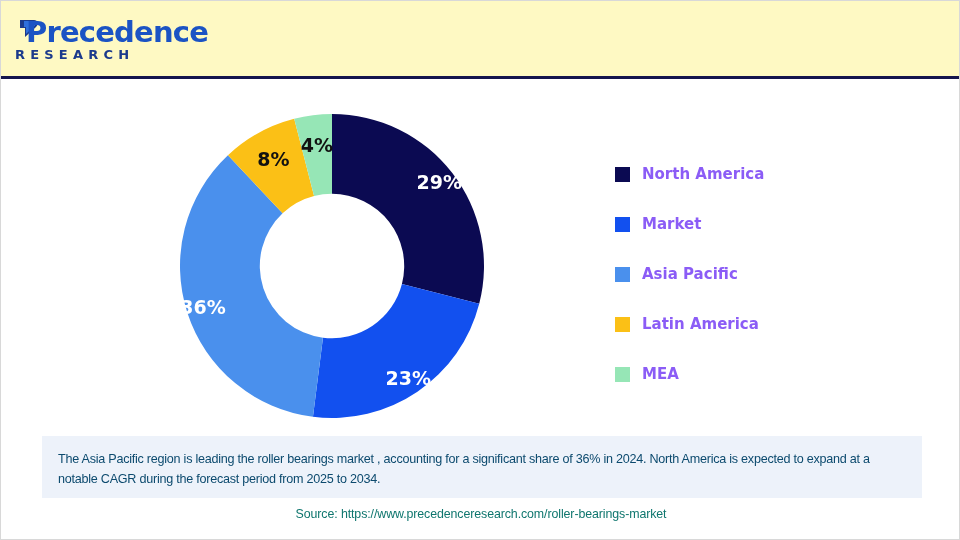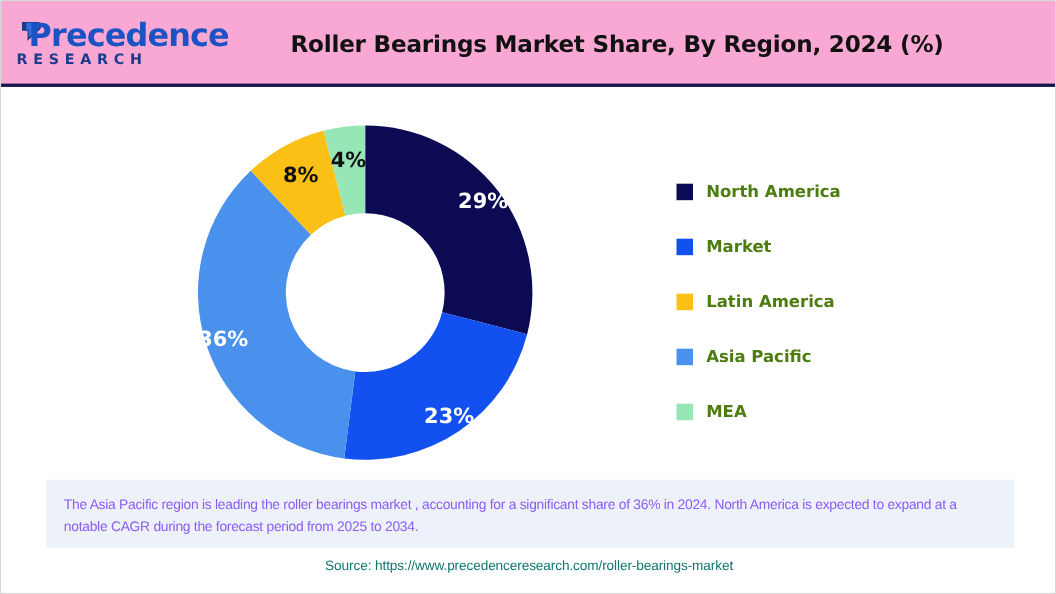--- a/index.html
+++ b/index.html
@@ -20,21 +20,21 @@
     overflow: hidden;
   }
 
   
   #header {
     position: absolute;
     left: 0;
     top: 0;
     width: 960px;
     height: 78px;
-    background: #f9a8d4;
+    background: #fef9c3;
     border-bottom: 3px solid #14154d;
     box-sizing: border-box;
   }
   #logo {
     position: absolute;
     left: 9px;
     top: 16px;
     width: 166px;
     height: 48px;
   }
@@ -112,39 +112,39 @@
   .legend-swatch {
     width: 15px;
     height: 15px;
     flex: 0 0 15px;
     margin-right: 12px;
   }
   .legend-label {
     font-family: "DejaVu Sans", sans-serif;
     font-size: 15px;
     font-weight: bold;
-    color: #4d7c0f;
+    color: #8b5cf6;
     white-space: nowrap;
   }
 
   
   #note-box {
     position: absolute;
     left: 41px;
     top: 435px;
     width: 880px;
     height: 62px;
     background: #edf2fa;
     box-sizing: border-box;
     padding: 13px 16px 0 16px;
   }
   #note-text {
     font-family: "Liberation Sans", sans-serif;
     font-size: 12.6px;
-    color: #8b5cf6;
+    color: #0c4a6e;
     line-height: 20px;
     letter-spacing: -0.25px;
   }
 
   
   #source {
     position: absolute;
     left: 0;
     top: 506px;
     width: 960px;
@@ -164,21 +164,20 @@
 
     <div id="logo">
       <svg id="logo-mark" viewBox="0 0 22 25">
         <path d="M2 2 L16 2 C20 2 21 6 18 9 L7 19 L7 10 L2 10 Z" fill="#1b3a8c"></path>
         <path d="M6 3 L15 3 C18 3 18.5 6 16.5 8 L8 16 L8 9 L6 9 Z" fill="#2f6fdc"></path>
       </svg>
       <div id="logo-word">Precedence</div>
       <div id="logo-sub">RESEARCH</div>
     </div>
 
-    <div id="chart-title">Roller Bearings Market Share, By Region, 2024 (%)</div>
   </div>
 
   <div id="donut-wrap">
     <svg id="donut-svg" width="306" height="306" viewBox="0 0 306 306">
       <g id="slice-group">
           <path d="M 153 1 A 152 152 0 0 1 300.22464049155195 190.80086284905792 L 222.93170423348718 170.9554098533025 A 72.2 72.2 0 0 0 153 80.8 Z" fill="#0b0a52"></path>
           <path d="M 300.22464049155195 190.80086284905792 A 152 152 0 0 1 133.9493484982258 303.80143459980064 L 143.95094053665724 224.63068143490528 A 72.2 72.2 0 0 0 222.93170423348718 170.9554098533025 Z" fill="#1250ef"></path>
           <path d="M 133.9493484982258 303.80143459980064 A 152 152 0 0 1 48.948839898839225 42.19676863194553 L 103.57569895194862 100.36846510017412 A 72.2 72.2 0 0 0 143.95094053665724 224.63068143490528 Z" fill="#4a90ed"></path>
           <path d="M 48.948839898839225 42.19676863194553 A 152 152 0 0 1 115.199137150942 5.775359508448105 L 135.04459014669746 83.06829576651285 A 72.2 72.2 0 0 0 103.57569895194862 100.36846510017412 Z" fill="#fbc016"></path>
           <path d="M 115.199137150942 5.775359508448105 A 152 152 0 0 1 152.99999999999983 1 L 152.99999999999991 80.8 A 72.2 72.2 0 0 0 135.04459014669746 83.06829576651285 Z" fill="#96e6b6"></path>
@@ -199,30 +198,30 @@
       <span class="legend-swatch" style="background:#0b0a52"></span>
       <span class="legend-label">North America</span>
     </div>
 
     <div class="legend-row">
       <span class="legend-swatch" style="background:#1250ef"></span>
       <span class="legend-label">Market</span>
     </div>
 
     <div class="legend-row">
+      <span class="legend-swatch" style="background:#4a90ed"></span>
+      <span class="legend-label">Asia Pacific</span>
+    </div>
+
+    <div class="legend-row">
       <span class="legend-swatch" style="background:#fbc016"></span>
       <span class="legend-label">Latin America</span>
     </div>
 
     <div class="legend-row">
-      <span class="legend-swatch" style="background:#4a90ed"></span>
-      <span class="legend-label">Asia Pacific</span>
-    </div>
-
-    <div class="legend-row">
       <span class="legend-swatch" style="background:#96e6b6"></span>
       <span class="legend-label">MEA</span>
     </div>
 
   </div>
 
   <div id="note-box">
     <div id="note-text">The Asia Pacific region is leading the roller bearings market , accounting for a significant share of 36% in 2024. North America is expected to expand at a notable CAGR during the forecast period from 2025 to 2034.</div>
   </div>
 

